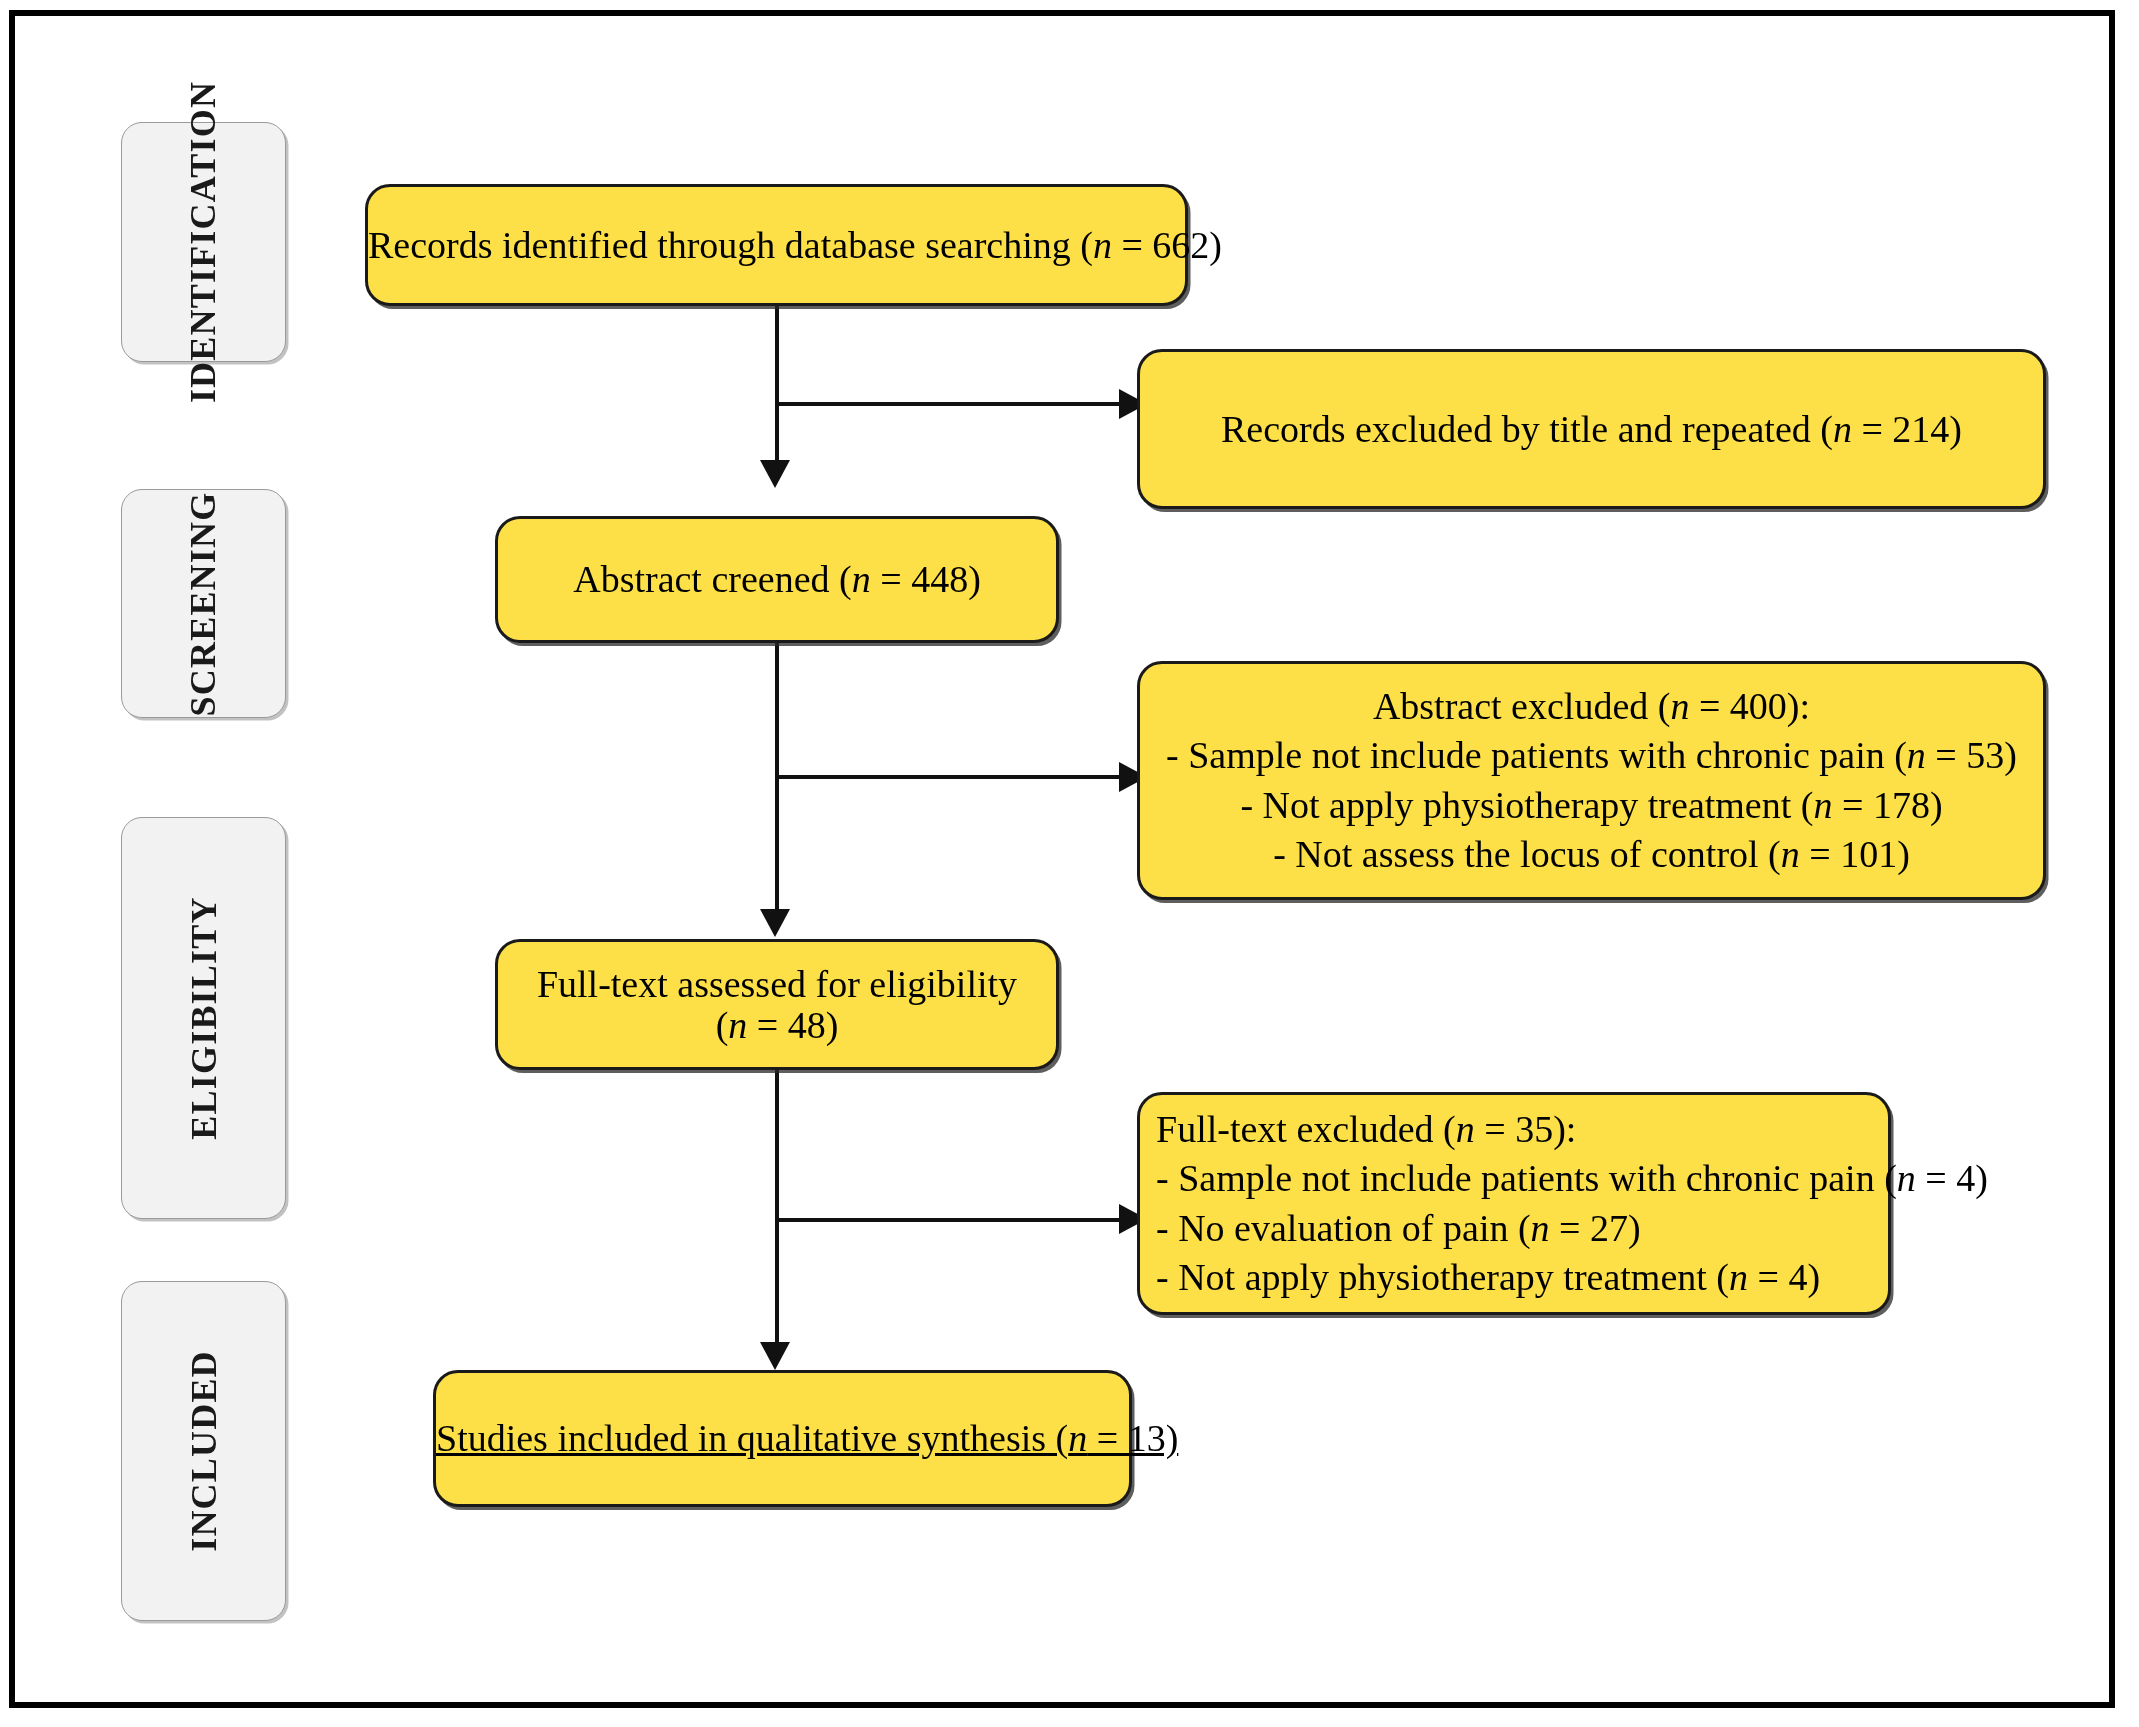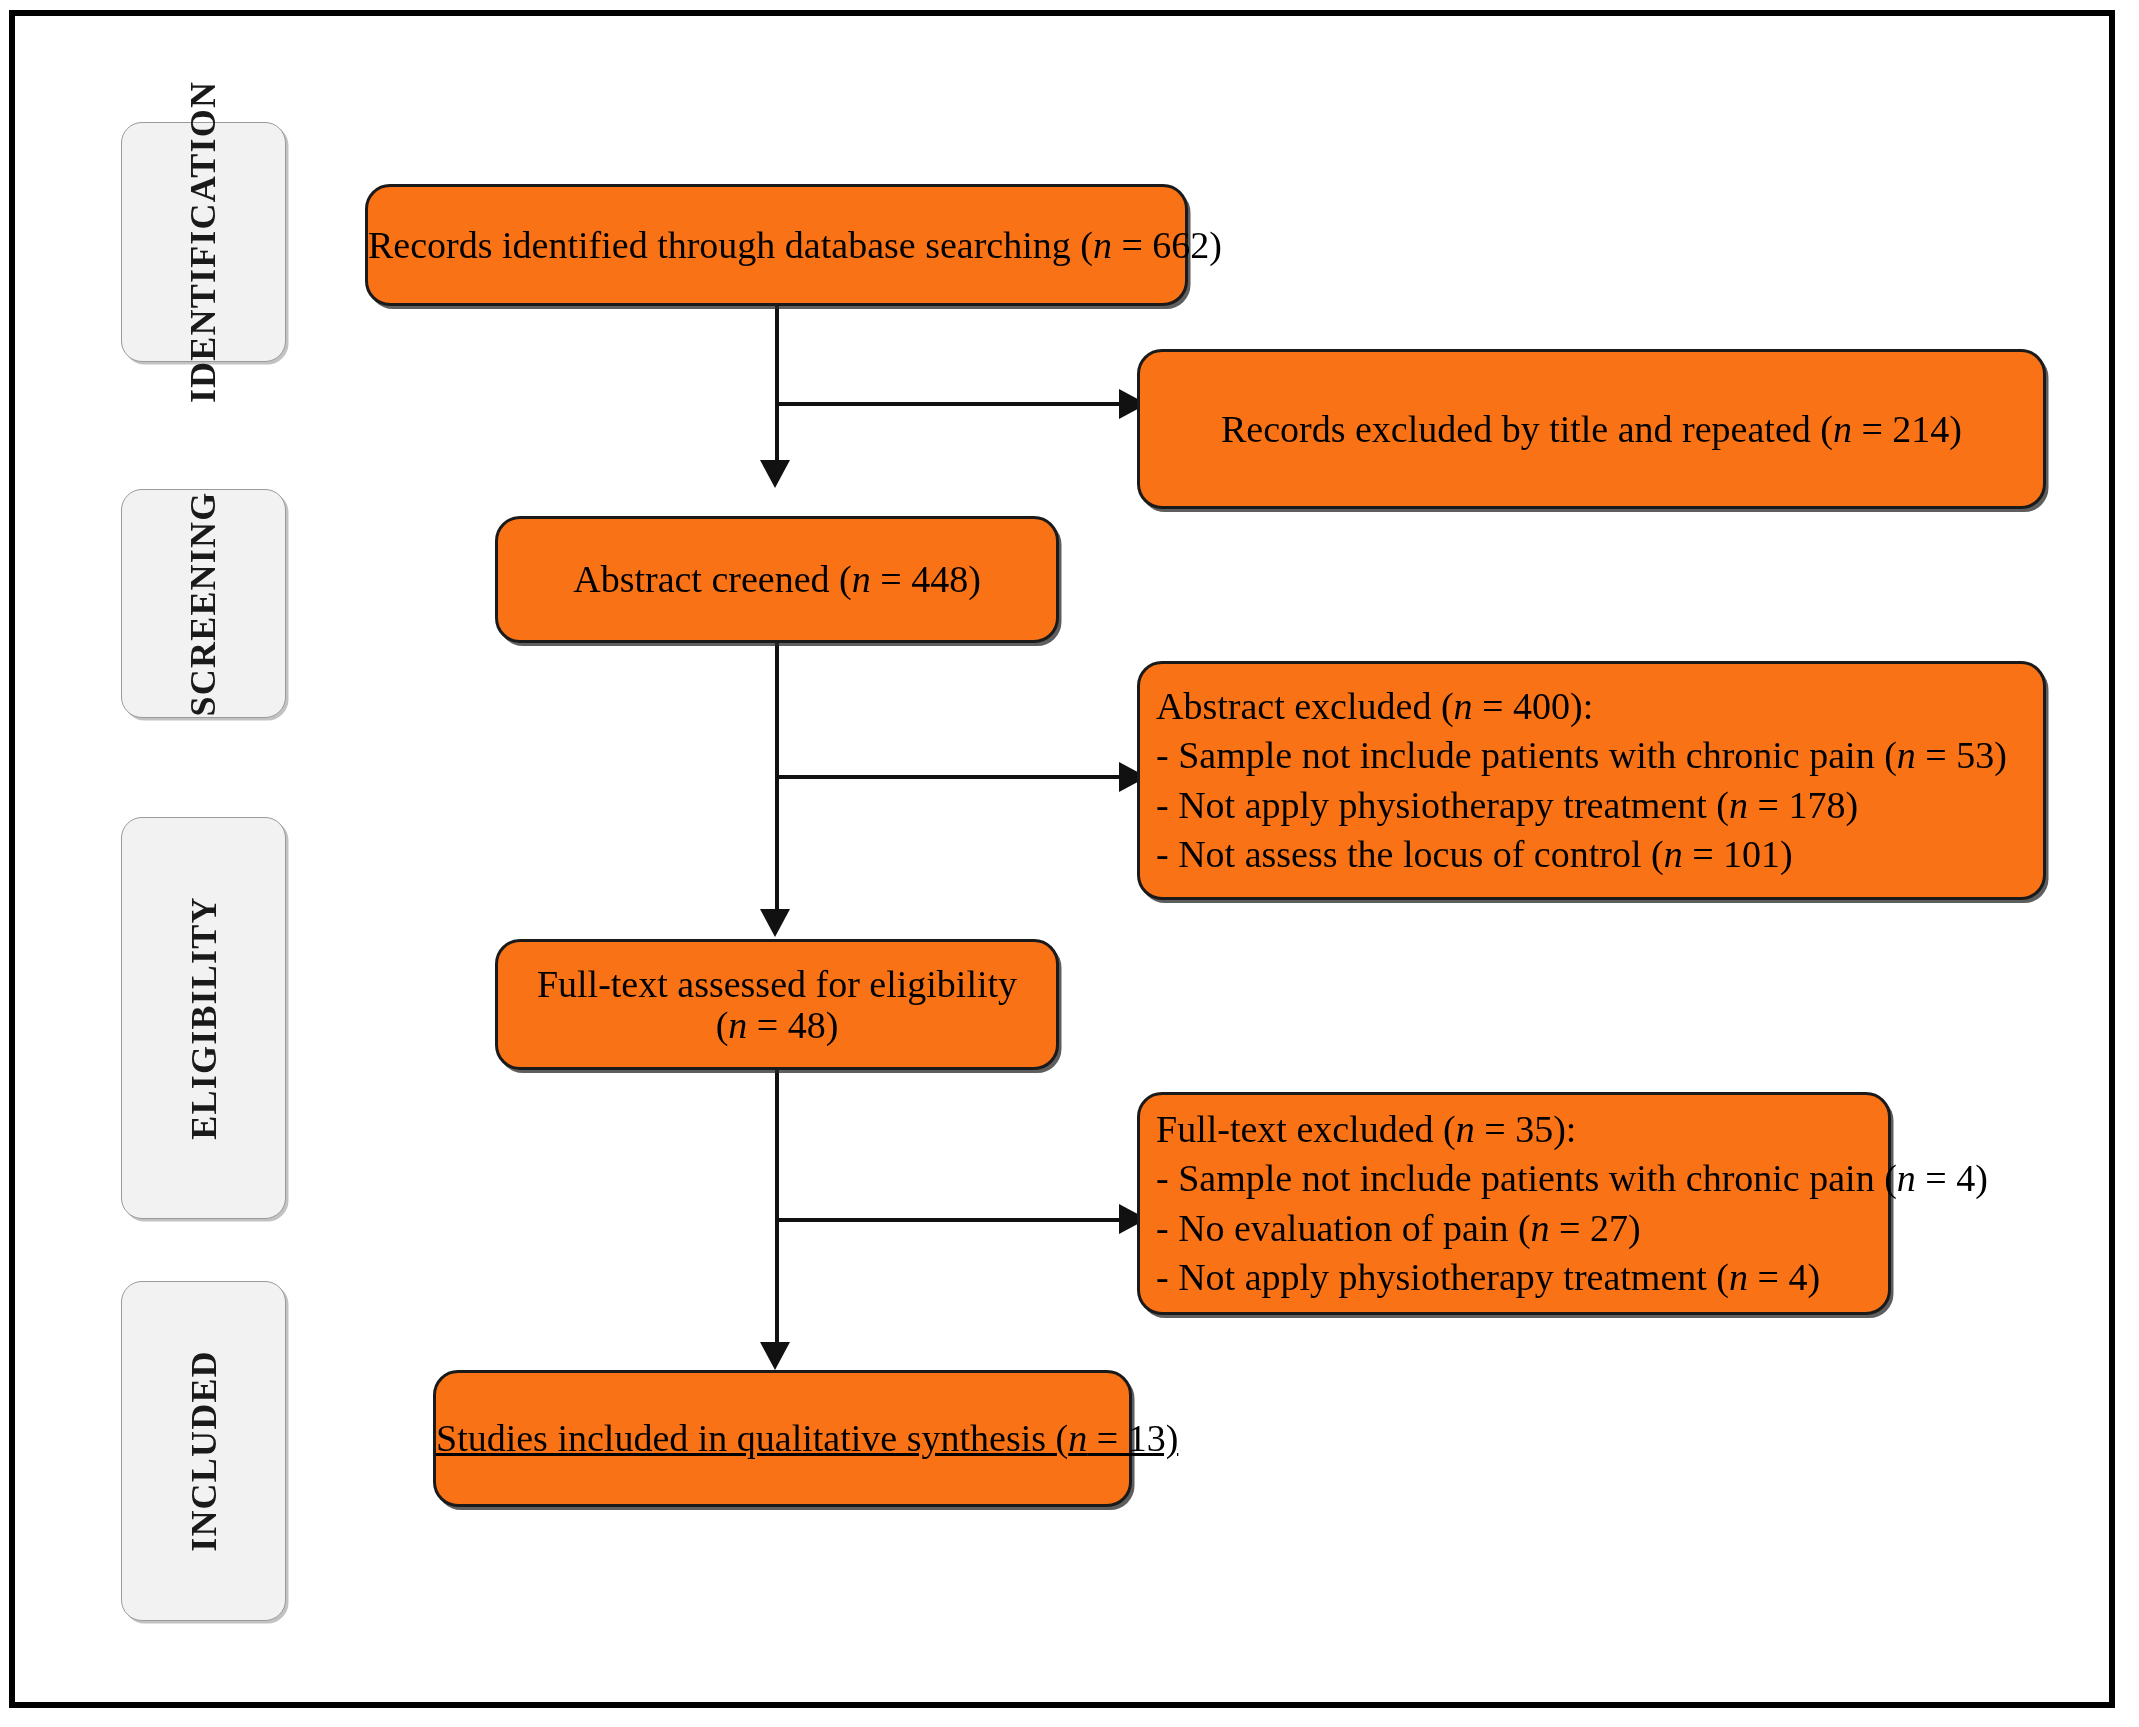--- a/index.html
+++ b/index.html
@@ -45,21 +45,21 @@
     font-family: "Liberation Serif", "DejaVu Serif", serif;
     font-weight: bold;
     font-size: 36px;
     letter-spacing: 1.2px;
     color: #1a1a1a;
   }
 
   
   .flow-box {
     position: absolute;
-    background: #f97316;
+    background: #fde047;
     border: 3.1px solid #1a1a1a;
     border-radius: 25px;
     box-sizing: border-box;
     box-shadow: 3.1px 3.7px 0 -0.6px rgba(40,40,40,0.75);
     display: flex;
     align-items: center;
   }
   .flow-box.center {
     justify-content: center;
     text-align: center;
@@ -163,21 +163,21 @@
       <span class="ln">Records excluded by title and repeated (<em class="n">n</em> = 214)</span>
     </div>
   </div>
 
   <div class="flow-box center" style="left:495px; top:492px; width:564px; height:127px;margin-top:24px;">
     <div class="box-text">
       <span class="ln">Abstract creened (<em class="n">n</em> = 448)</span>
     </div>
   </div>
 
-  <div class="flow-box left" style="left:1137px; top:661px; width:909px; height:239px;">
+  <div class="flow-box left" style="left:1137px; top:661px; width:909px; height:239px;text-align:center;">
     <div class="box-text listy">
       <span class="ln">Abstract excluded (<em class="n">n</em> = 400):</span>
       <span class="ln">- Sample not include patients with chronic pain (<em class="n">n</em> = 53)</span>
       <span class="ln">- Not apply physiotherapy treatment (<em class="n">n</em> = 178)</span>
       <span class="ln">- Not assess the locus of control (<em class="n">n</em> = 101)</span>
     </div>
   </div>
 
   <div class="flow-box center" style="left:495px; top:939px; width:564px; height:131px;">
     <div class="box-text">

